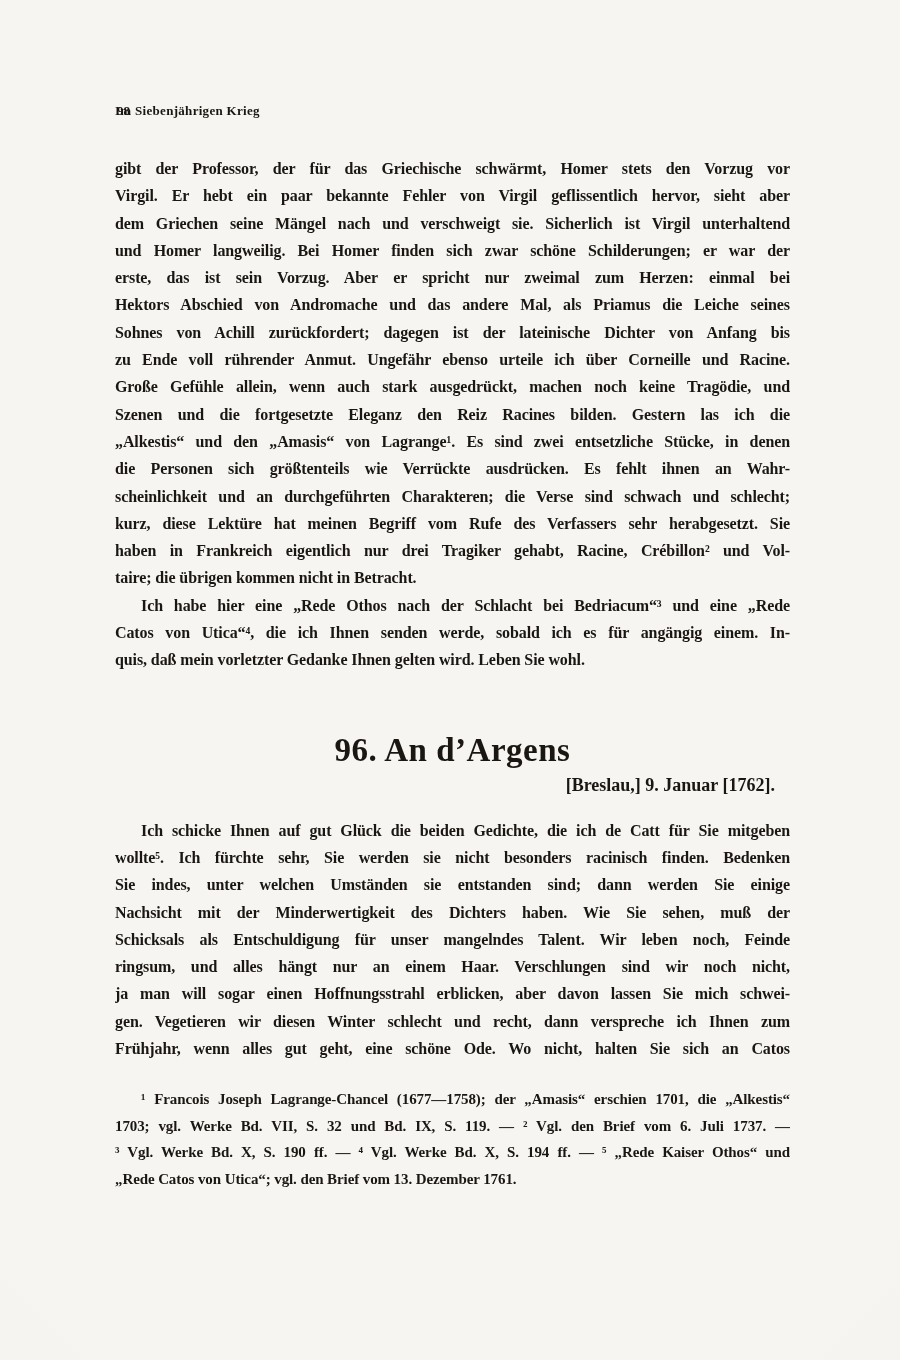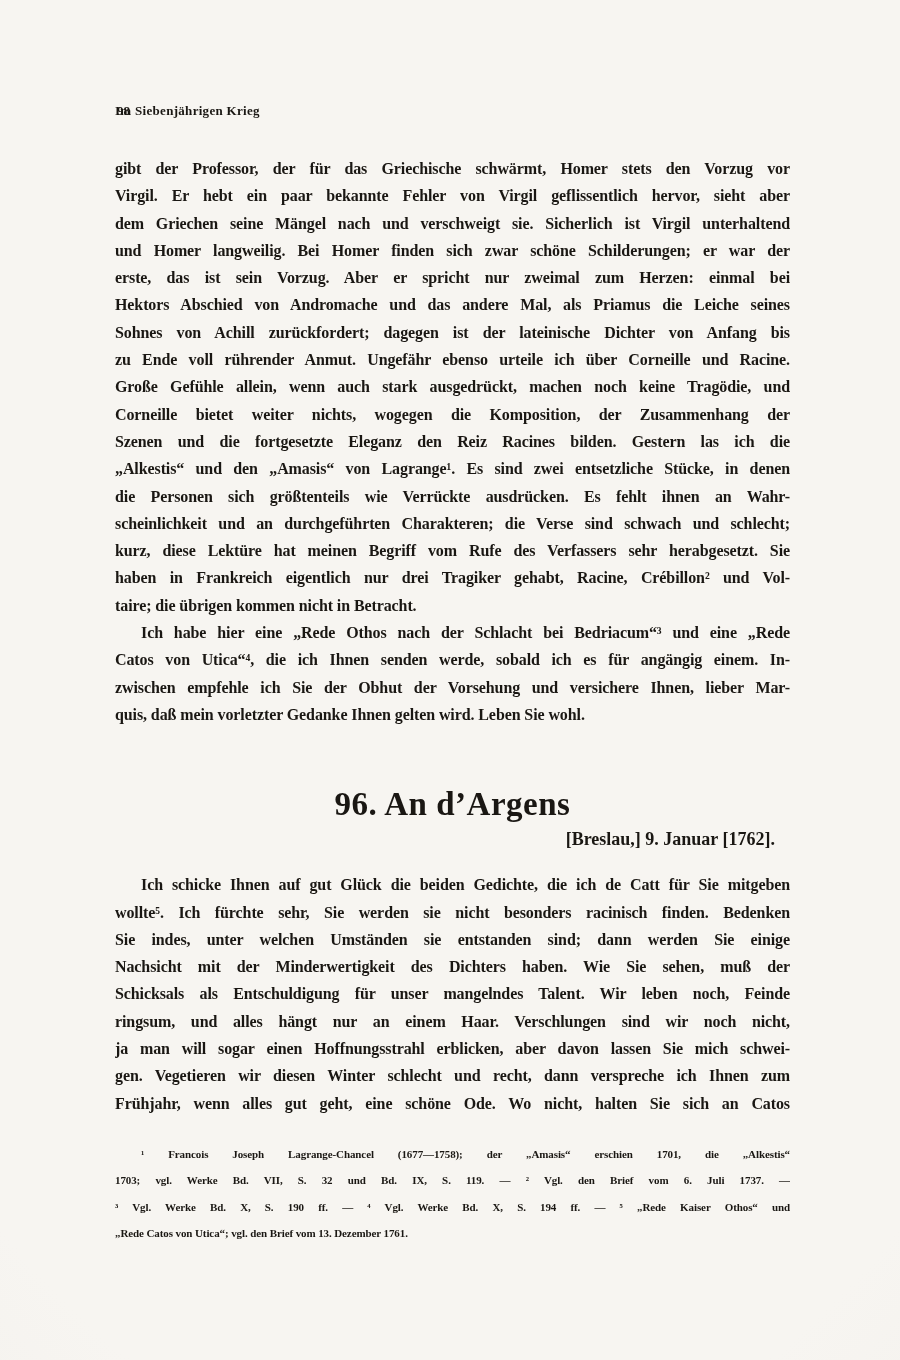--- a/index.html
+++ b/index.html
@@ -69,21 +69,21 @@
     font-size: 18px;
     height: 26px;
     line-height: 26px;
     margin-bottom: 19px;
   }
   .footnotes {
     width: 675px;
     margin-top: 24px;
   }
   .footnotes .line {
-    font-size: 11px;
+    font-size: 15px;
     line-height: 26.5px;
     height: 26.5px;
   }
 </style>
 </head>
 <body>
 
 <div class="page">
 
   <header class="running-header">
@@ -94,31 +94,29 @@
   <section class="letter-body" id="letter-previous-body">
       <div class="line">gibt der Professor, der für das Griechische schwärmt, Homer stets den Vorzug vor</div>
       <div class="line">Virgil.  Er hebt ein paar bekannte Fehler von Virgil geflissentlich hervor, sieht aber</div>
       <div class="line">dem Griechen seine Mängel nach und verschweigt sie.  Sicherlich ist Virgil unterhaltend</div>
       <div class="line">und Homer langweilig.  Bei Homer finden sich zwar schöne Schilderungen; er war der</div>
       <div class="line">erste, das ist sein Vorzug.  Aber er spricht nur zweimal zum Herzen:  einmal bei</div>
       <div class="line">Hektors Abschied von Andromache und das andere Mal, als Priamus die Leiche seines</div>
       <div class="line">Sohnes von Achill zurückfordert; dagegen ist der lateinische Dichter von Anfang bis</div>
       <div class="line">zu Ende voll rührender Anmut.  Ungefähr ebenso urteile ich über Corneille und Racine.</div>
       <div class="line">Große Gefühle allein, wenn auch stark ausgedrückt, machen noch keine Tragödie, und</div>
-      <div class="line">Corneille bietet weiter nichts, wogegen die Komposition, der Zusammenhang der</div>
       <div class="line">Szenen und die fortgesetzte Eleganz den Reiz Racines bilden.  Gestern las ich die</div>
       <div class="line">„Alkestis“ und den „Amasis“ von Lagrange¹.  Es sind zwei entsetzliche Stücke, in denen</div>
       <div class="line">die Personen sich größtenteils wie Verrückte ausdrücken.  Es fehlt ihnen an Wahr-</div>
       <div class="line">scheinlichkeit und an durchgeführten Charakteren;  die Verse sind schwach und schlecht;</div>
       <div class="line">kurz, diese Lektüre hat meinen Begriff vom Rufe des Verfassers sehr herabgesetzt. Sie</div>
       <div class="line">haben in Frankreich eigentlich nur drei Tragiker gehabt, Racine, Crébillon² und Vol-</div>
       <div class="line last">taire; die übrigen kommen nicht in Betracht.</div>
       <div class="line indent">Ich habe hier eine „Rede Othos nach der Schlacht bei Bedriacum“³ und eine „Rede</div>
       <div class="line">Catos von Utica“⁴, die ich Ihnen senden werde, sobald ich es für angängig einem.  In-</div>
-      <div class="line">zwischen empfehle ich Sie der Obhut der Vorsehung und versichere Ihnen, lieber Mar-</div>
       <div class="line last">quis, daß mein vorletzter Gedanke Ihnen gelten wird.  Leben Sie wohl.</div>
     </section>
 
   <h1 class="letter-heading">96. An d’Argens</h1>
 
   <div class="dateline">[Breslau,] 9. Januar [1762].</div>
 
   <section class="letter-body" id="letter-96-body">
       <div class="line indent">Ich schicke Ihnen auf gut Glück die beiden Gedichte, die ich de Catt für Sie mitgeben</div>
       <div class="line">wollte⁵.  Ich fürchte sehr, Sie werden sie nicht besonders racinisch finden.  Bedenken</div>

